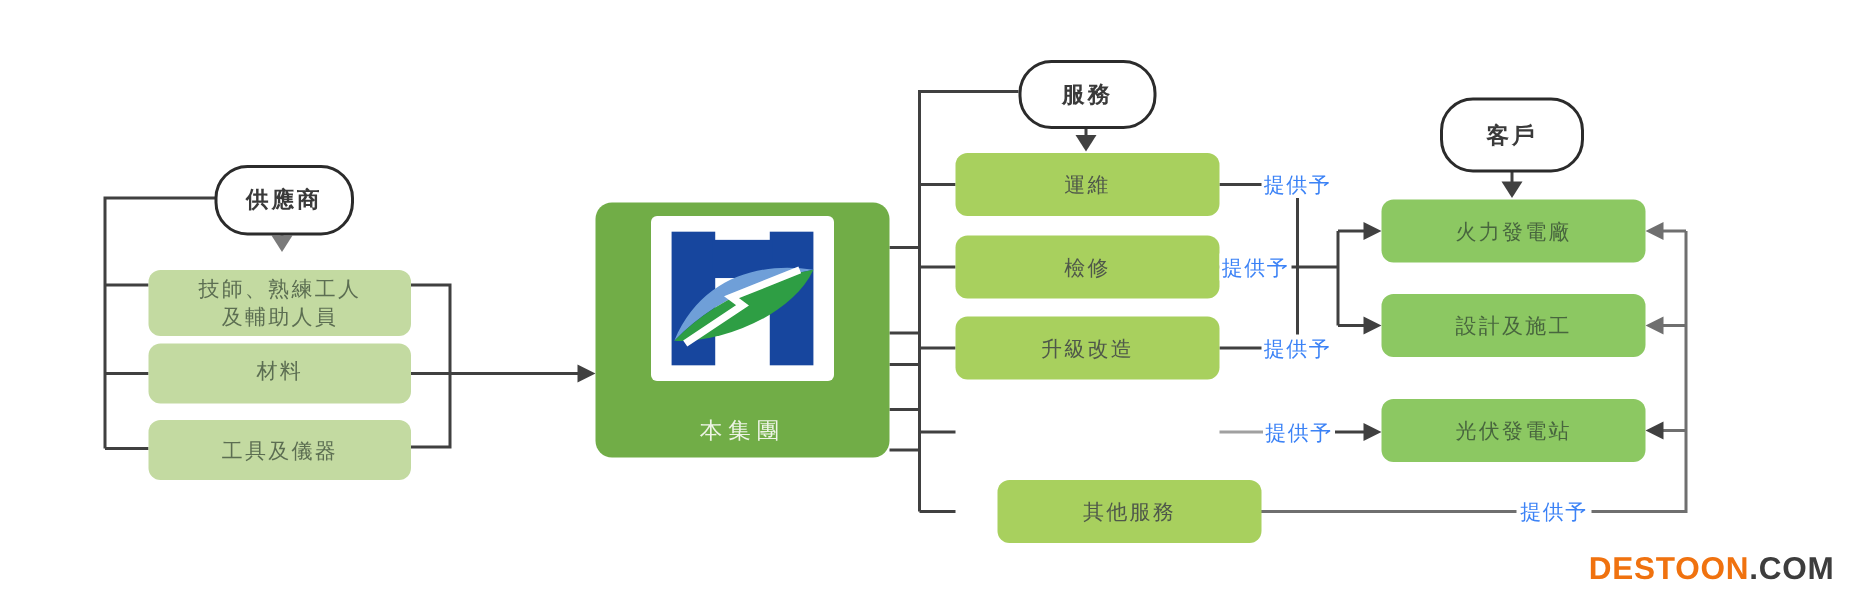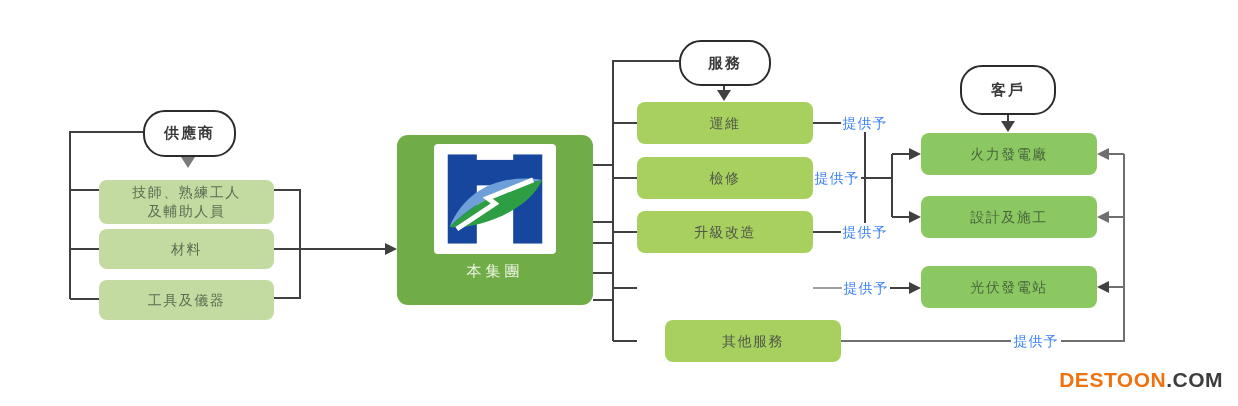--- a/index.html
+++ b/index.html
@@ -22,21 +22,21 @@
     color:#3a3a3a;letter-spacing:2px;}
   .bubble.bold{font-weight:700;}
   .dbox{position:absolute;z-index:1;border-radius:8px;display:flex;align-items:center;justify-content:center;
     text-align:center;font-size:14px;letter-spacing:1.5px;white-space:pre-line;line-height:1.35;}
   .sup{background:var(--supplier-box);color:#5c6e52;}
   .svc{background:var(--service-box);color:#4f584a;}
   .cus{background:var(--customer-box);color:#48663e;}
   .group{position:absolute;z-index:1;background:var(--group-box);border-radius:11px;}
   .logo{position:absolute;left:50%;transform:translateX(-50%);top:9px;width:122px;height:110px;
     background:#fff;border-radius:4px;display:flex;align-items:center;justify-content:center;}
-  .group-label{position:absolute;left:0;right:0;bottom:24px;text-align:center;color:#eef4e6;
+  .group-label{position:absolute;left:0;right:0;bottom:8px;text-align:center;color:#eef4e6;
     font-size:15px;letter-spacing:4px;}
   .edge-label{position:absolute;z-index:2;background:#fff;width:48px;height:18px;line-height:18px;
     text-align:center;font-size:14px;color:#3b82f6;letter-spacing:1px;}
   .edge-label.lg{width:50px;}
   .watermark{position:absolute;z-index:3;right:15px;top:368px;font-size:21px;font-weight:800;
     letter-spacing:.5px;text-shadow:0 1px 1px rgba(255,255,255,.85);}
   .wm-brand{color:var(--wm-orange);}
   .wm-suffix{color:var(--wm-dark);}
 </style>
 </head>
@@ -94,21 +94,21 @@
     <polygon class="tri-gray" points="1097,154 1109,148 1109,160"></polygon>
     <path class="wg" d="M1124,217 H1108"></path>
     <polygon class="tri-gray" points="1097,217 1109,211 1109,223"></polygon>
     <path class="wg" d="M1124,287 H1108"></path>
     <polygon class="tri" points="1097,287 1109,281 1109,293"></polygon>
   </svg>
 
   <div class="bubble" style="left:143px;top:110px;width:89px;height:43px;">供應商</div>
   <div class="dbox sup" style="left:99px;top:168px;width:175px;height:44px;margin-top:12px;">技師、熟練工人
 及輔助人員</div>
-  <div class="dbox sup" style="left:99px;top:229px;width:175px;height:40px;">材料</div>
+  <div class="dbox sup" style="left:99px;top:229px;width:175px;height:40px;font-family:Liberation Serif, serif;">材料</div>
   <div class="dbox sup" style="left:99px;top:280px;width:175px;height:40px;">工具及儀器</div>
 
   <div class="group" style="left:397px;top:135px;width:196px;height:170px;">
     <div class="logo">
       <svg width="112" height="100" viewBox="0 0 120 110">
         <rect x="8" y="6" width="32" height="98" fill="#17469e"></rect>
         <rect x="80" y="6" width="32" height="98" fill="#17469e"></rect>
         <rect x="38" y="12" width="44" height="28" fill="#17469e"></rect>
         <path d="M10,86 C30,38 75,28 112,34 C70,42 35,60 10,86 Z" fill="#6f9fd8"></path>
         <path d="M10,86 C35,60 70,42 112,34 C95,70 40,88 10,86 Z" fill="#2e9e44"></path>

